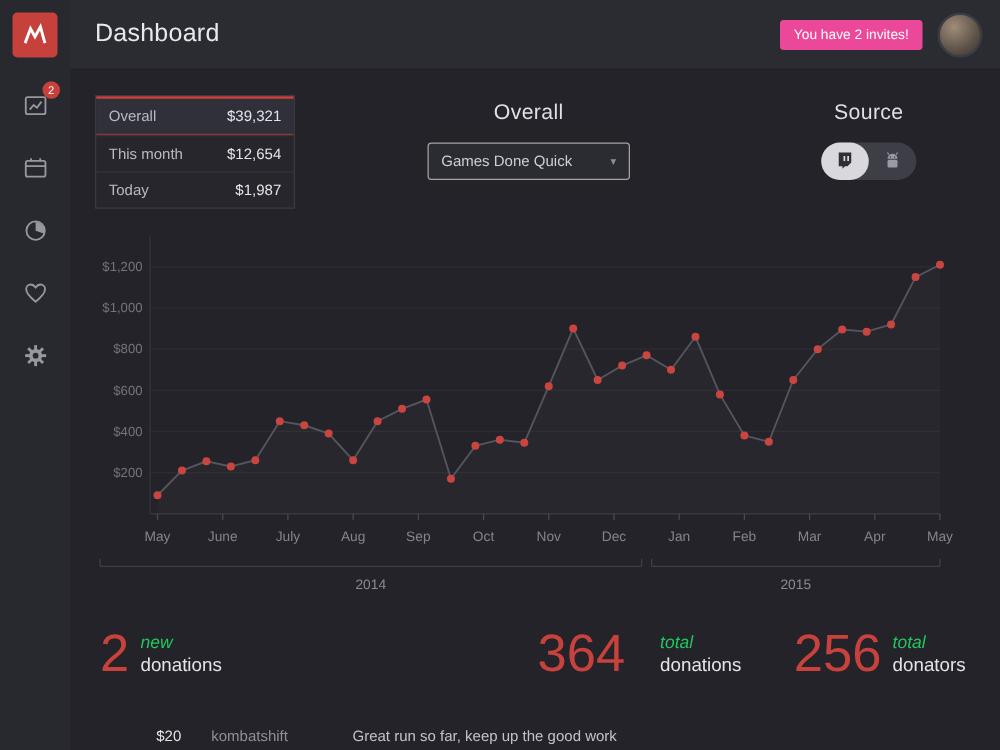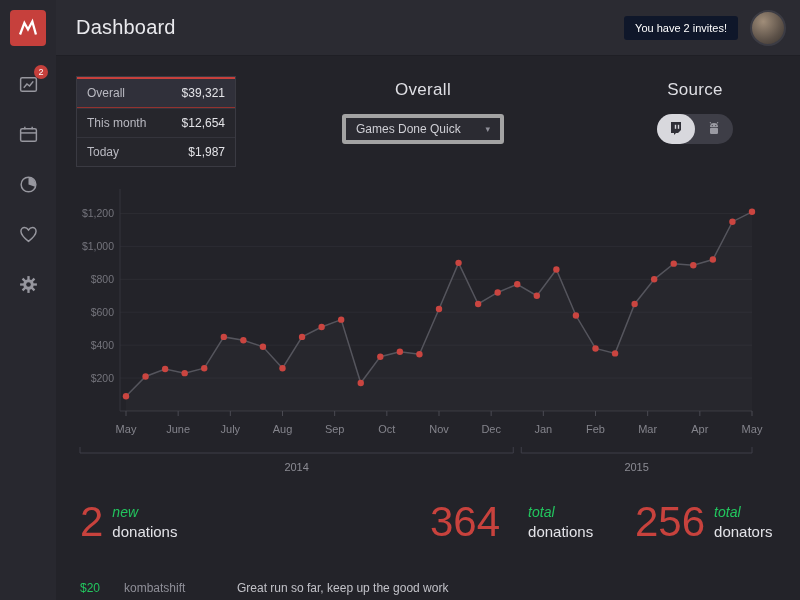--- a/index.html
+++ b/index.html
@@ -14,59 +14,59 @@
   .nav { margin-top:26px; display:flex; flex-direction:column; align-items:center; gap:26px; }
   .nav-item { position:relative; width:24px; height:24px; display:flex; align-items:center; justify-content:center; cursor:pointer; }
   .badge { position:absolute; top:-7px; right:-8px; min-width:14px; height:14px; border-radius:8px;
            background:#c6403c; color:#fff; font-size:9px; display:flex; align-items:center; justify-content:center; padding:0 3px; }
 
   
   .header { position:absolute; left:56px; right:0; top:0; height:56px; background:#2b2b32;
             display:flex; align-items:center; padding:0 14px 0 20px; z-index:2; border-bottom:1px solid #1f1f25; }
   .title { font-size:20px; color:#e9e9ed; font-weight:400; letter-spacing:.2px; }
   .header-right { margin-left:auto; display:flex; align-items:center; gap:12px; }
-  .invites { background:#0f172a; color:#fff; font-size:11px; padding:6px 11px; border-radius:3px; border:none; cursor:pointer; }
+  .invites { background:#ec4899; color:#fff; font-size:11px; padding:6px 11px; border-radius:3px; border:none; cursor:pointer; }
   .avatar { width:36px; height:36px; border-radius:50%; border:2px solid #3c3c44; cursor:pointer;
             background:radial-gradient(circle at 35% 30%, #a08d79, #5c5148 62%, #39332e); }
 
   
   .main { position:absolute; left:56px; top:56px; right:0; bottom:0; padding:20px; overflow:hidden; }
 
   .controls { display:flex; align-items:flex-start; }
   .stats-table { width:160px; border:1px solid #3a3a42; background:#26262c; }
   .stat-row { display:flex; justify-content:space-between; align-items:center; height:29px; padding:0 10px;
               font-size:12px; border-top:1px solid #34343c; }
   .stat-row:first-child { border-top:2px solid #c6403c; border-bottom:1px solid #93322f; background:#30303a; height:31px; }
   .stat-label { color:#b9b9c1; }
   .stat-value { color:#e4e4e8; }
 
   .campaign-block { flex:1; display:flex; flex-direction:column; align-items:center; }
   .section-heading { font-size:17px; font-weight:400; color:#dfdfe4; margin:4px 0 14px; letter-spacing:.3px; }
-  .dropdown { width:162px; height:30px; background:#2b2b32; border:4px solid #a3a3a3; border-radius:3px;
+  .dropdown { width:162px; height:30px; background:#2b2b32; border:1px solid #a3a3a3; border-radius:3px;
               display:flex; align-items:center; justify-content:space-between; padding:0 10px;
               color:#cfcfd5; font-size:12px; cursor:pointer; }
   .caret { color:#8f8f98; font-size:9px; }
 
   .source-block { width:170px; display:flex; flex-direction:column; align-items:center; }
   .toggle { display:flex; background:#3e3e47; border-radius:16px; height:30px; }
   .toggle-opt { width:38px; display:flex; align-items:center; justify-content:center; cursor:pointer; }
   .toggle-opt.selected { background:#d8d8dd; border-radius:16px; }
 
   .chart-wrap { margin-top:14px; }
 
   .bottom { position:relative; margin-top:10px; height:220px; }
   .big-stat { position:absolute; top:8px; display:flex; align-items:flex-start; gap:9px; }
   .big-num { font-size:42px; color:#c8423d; line-height:1; }
   .stat-words { display:flex; flex-direction:column; margin-top:3px; }
   .word-em { font-style:italic; font-size:14px; color:#22c55e; }
   .word-label { font-size:15px; color:#e3e3e8; margin-top:3px; }
   .pos-1 { left:4px; } .pos-2 { left:354px;gap:28px; } .pos-3 { left:559px; }
 
   .donation-row { position:absolute; left:4px; top:88px; display:flex; align-items:center; font-size:12px; }
-  .don-amount { color:#22c55e; width:44px; }
+  .don-amount { color:#e5e5e5; width:44px;margin-left:45px; }
   .don-name { color:#8f8f98; width:113px; }
   .don-msg { color:#c2c2c8; }
 
   .partial { position:absolute; top:104px; font-size:42px; color:#c8423d; line-height:1; }
 </style>
 </head>
 <body>
 
 <aside class="sidebar">
   <div class="logo">

